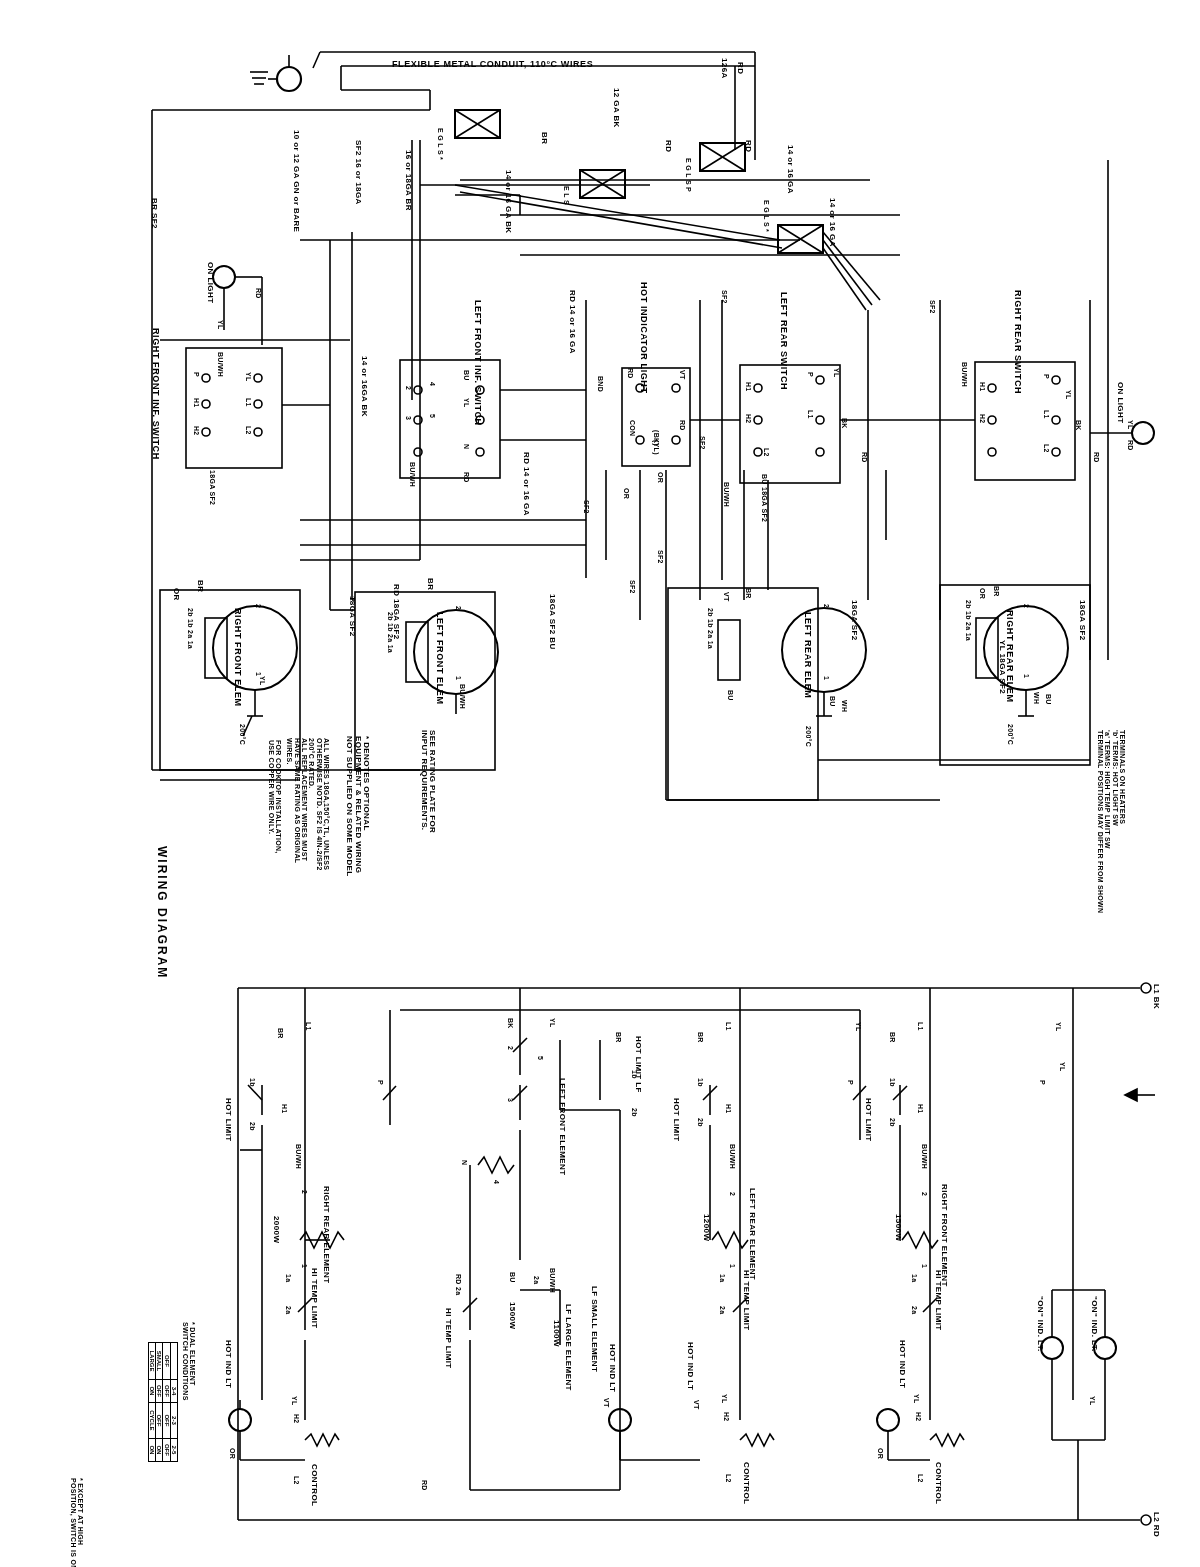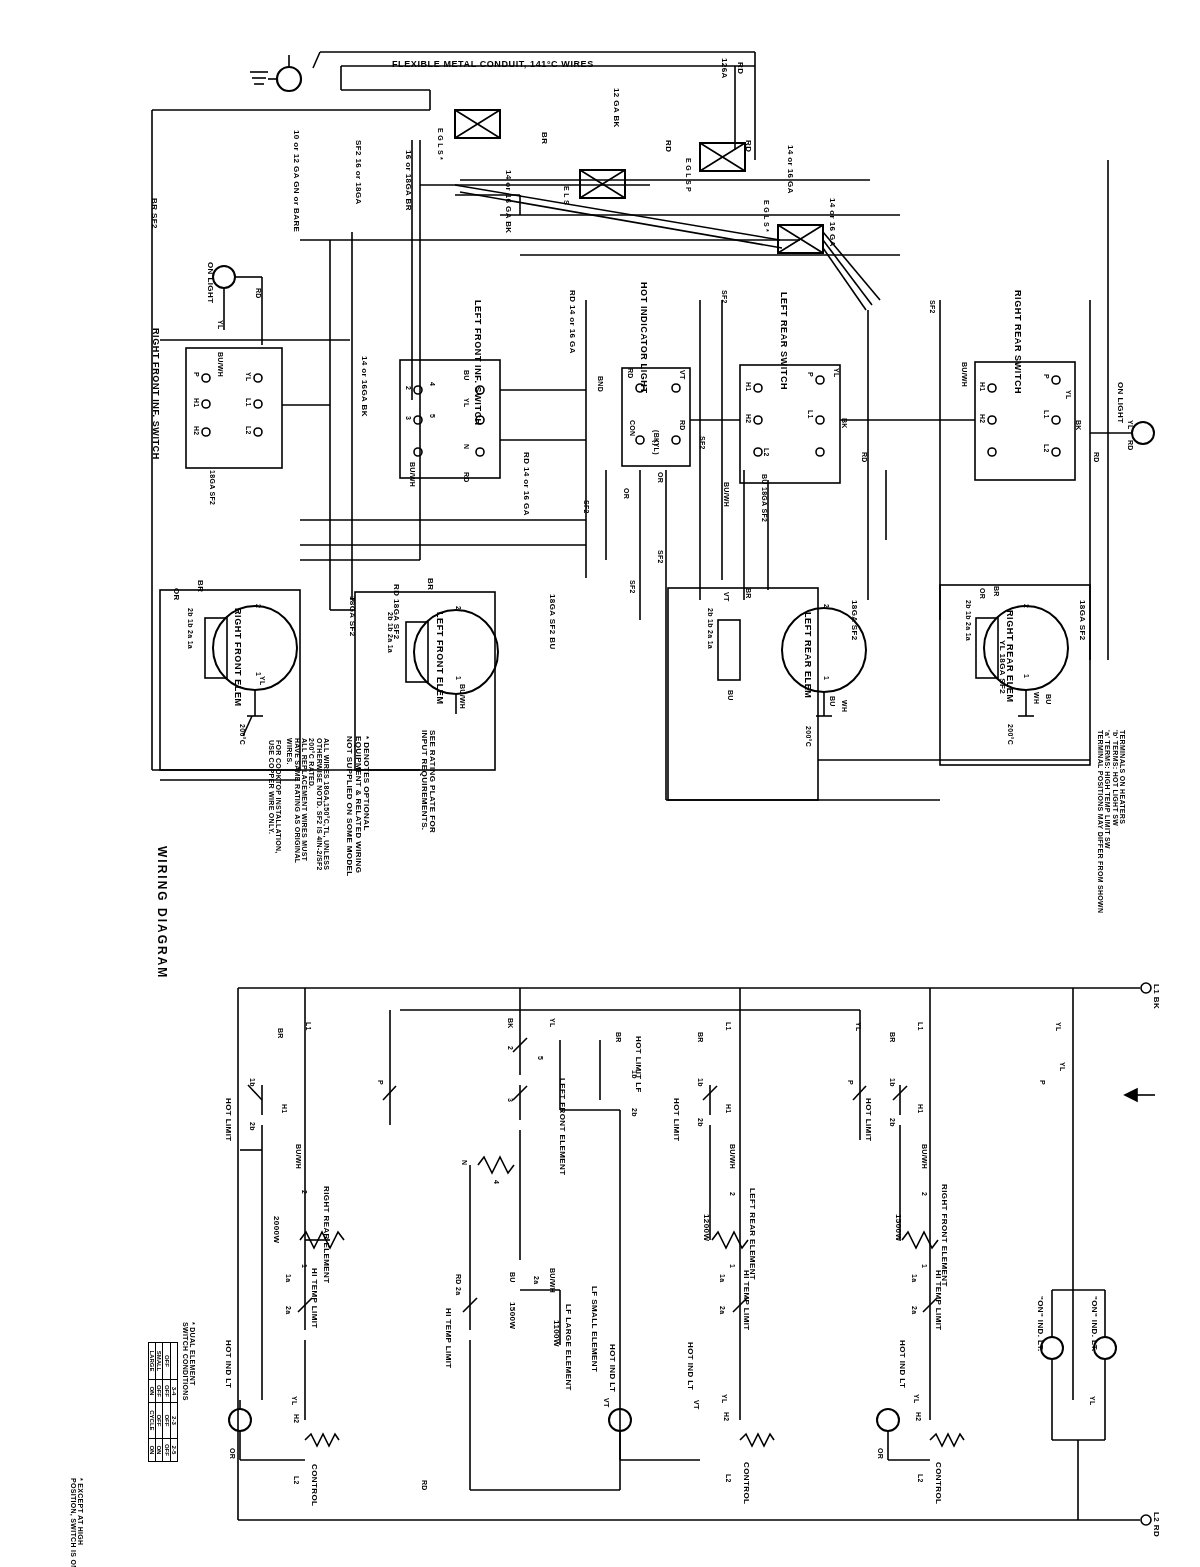--- a/index.html
+++ b/index.html
@@ -279,21 +279,21 @@
     <line x1="1078" y1="1440" x2="1078" y2="1520"></line>
     <line x1="1052" y1="1337" x2="1052" y2="1290"></line>
     <line x1="1105" y1="1337" x2="1105" y2="1290"></line>
     <line x1="1052" y1="1290" x2="1105" y2="1290"></line>
 
     <line x1="1155" y1="1095" x2="1125" y2="1095"></line>
     <path d="M1125 1095 l12 -6 l0 12 z" fill="#000"></path>
   </g>
 </svg>
 
-<div class="lbl" style="left:392px;top:60px;">FLEXIBLE METAL CONDUIT, 141°C WIRES</div>
+<div class="lbl" style="left:392px;top:60px;">FLEXIBLE METAL CONDUIT, 110°C WIRES</div>
 
 <div class="lbl rot90 sm" style="left:728px;top:58px;">126A</div>
 <div class="lbl rot90 sm" style="left:744px;top:62px;">RD</div>
 <div class="lbl rot90 sm" style="left:620px;top:88px;">12 GA BK</div>
 <div class="lbl rot90 sm" style="left:300px;top:130px;">10 or 12 GA GN or BARE</div>
 <div class="lbl rot90 sm" style="left:362px;top:140px;">SF2 16 or 18GA</div>
 <div class="lbl rot90 sm" style="left:412px;top:150px;">16 or 18GA BR</div>
 <div class="lbl rot90 sm" style="left:512px;top:170px;">14 or 16 GA BK</div>
 <div class="lbl rot90 sm" style="left:548px;top:132px;">BR</div>
 <div class="lbl rot90 sm" style="left:672px;top:140px;">RD</div>

